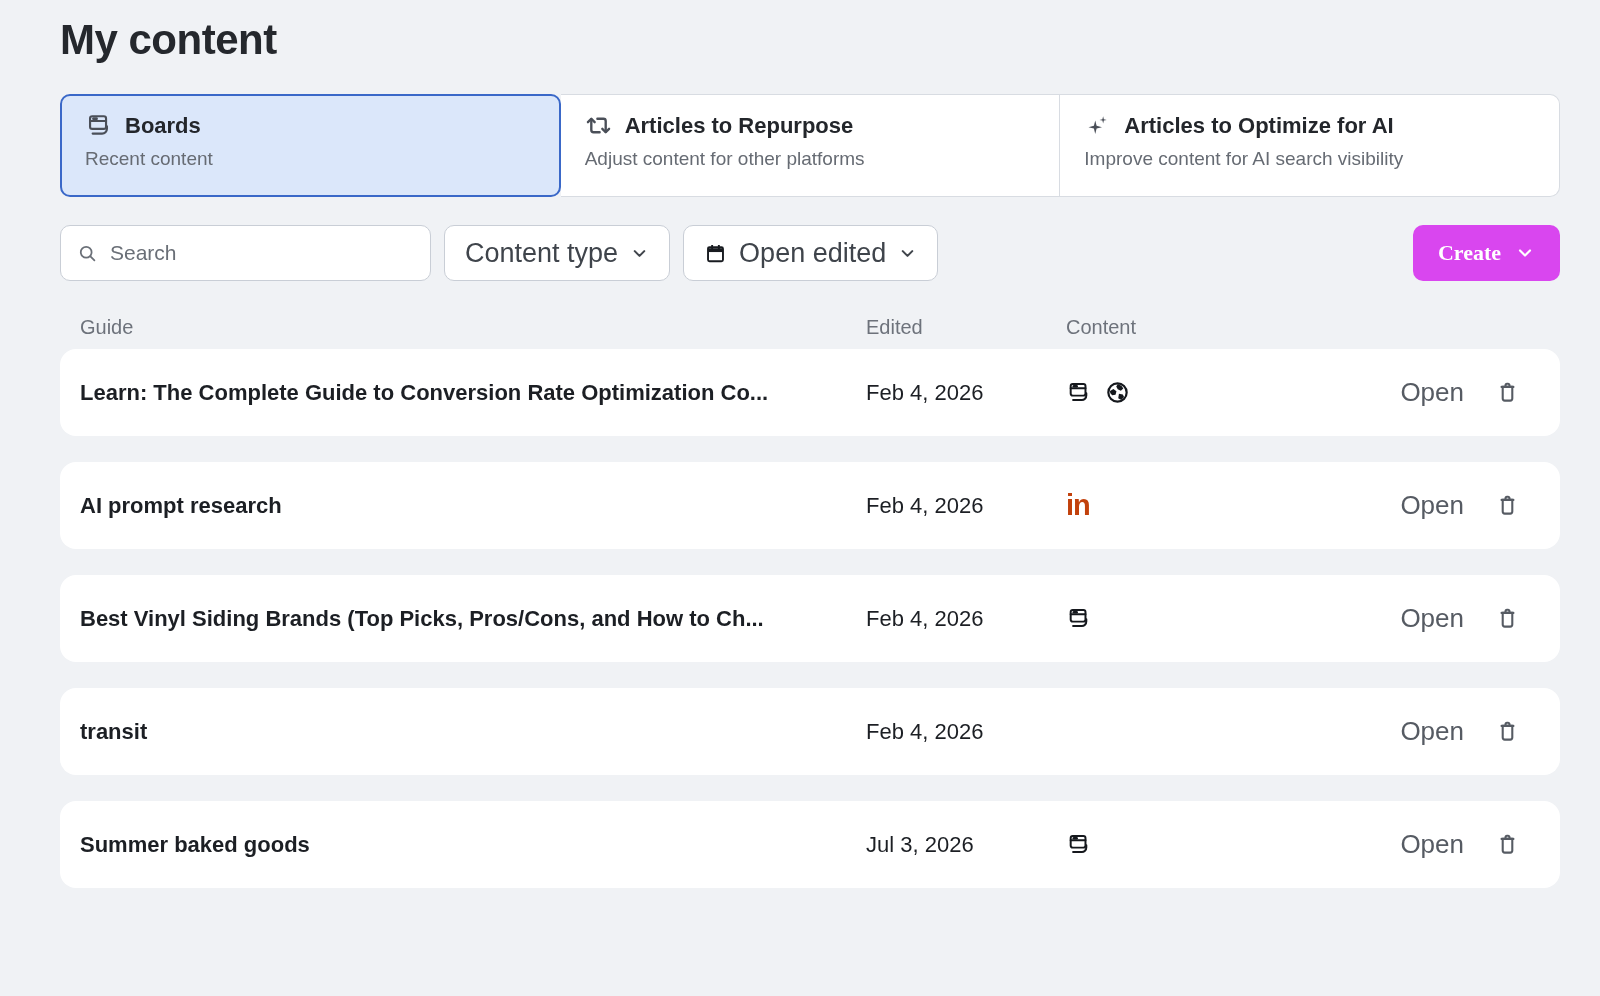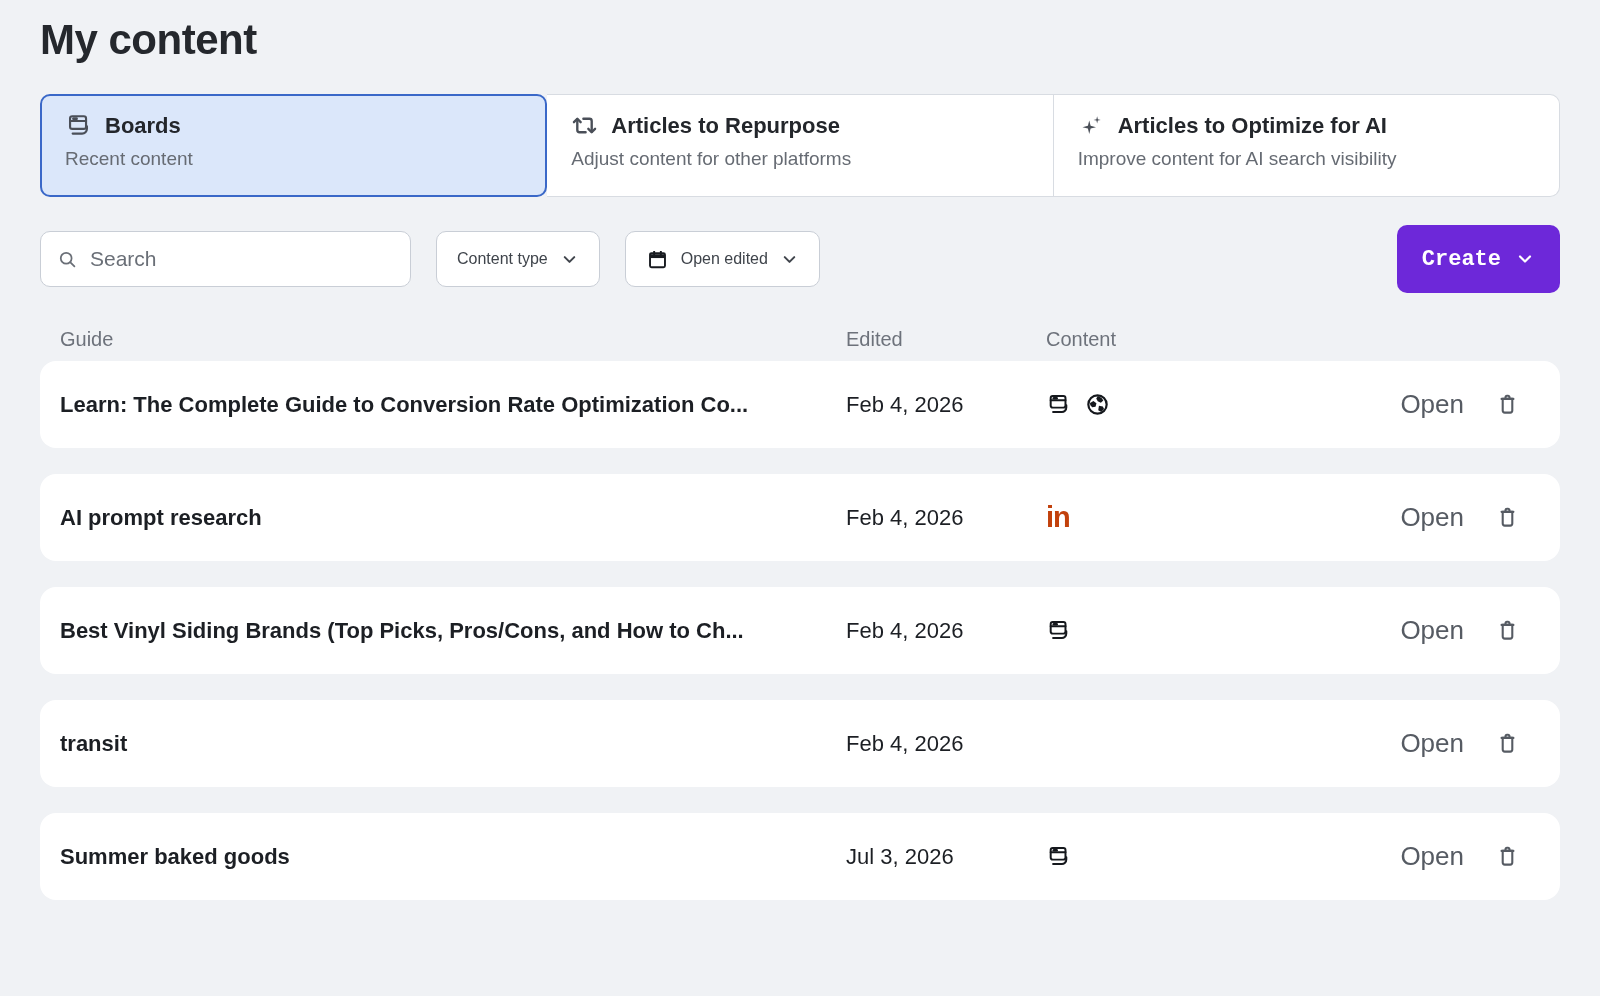--- a/index.html
+++ b/index.html
@@ -3,21 +3,21 @@
 <meta charset="utf-8">
 <style>
   * { box-sizing: border-box; }
   html,body { margin:0; padding:0; }
   body {
     width:1600px; height:996px; overflow:hidden;
     background:#f0f2f5;
     font-family:"Liberation Sans", sans-serif;
     color:#1e2126;
   }
-  .container { padding:16px 40px 0 40px; }
+  .container { padding:16px 40px 0 60px; }
 
   h1.page-title {
     margin:0; font-size:42px; font-weight:700; letter-spacing:-0.5px;
     color:#25282d; line-height:1.15;
   }
 
   
   .tab-group { display:flex; margin-top:30px; height:103px;justify-content:space-between; }
   .tab {
     flex:1; position:relative; background:#ffffff;
@@ -28,43 +28,43 @@
   .tab.selected {
     background:#dbe7fa; border:2px solid #3a68c8; border-radius:10px;
     z-index:2; padding:16px 23px 0 23px;
   }
   .tab-title-row { display:flex; align-items:center; gap:13px; margin-bottom:9px; }
   .tab-title-row svg { width:27px; height:27px; color:#4a4f58; flex:none; }
   .tab-label { font-size:22px; font-weight:600; color:#23262b; white-space:nowrap; }
   .tab-desc { font-size:19px; color:#666b73; white-space:nowrap; }
 
   
-  .filter-row { display:flex; align-items:center; gap:25px; margin-top:28px; }
+  .filter-row { display:flex; align-items:center; gap:13px; margin-top:28px; }
   .search-box {
     width:371px; height:56px; background:#fff; border:1px solid #c9ced6;
     border-radius:10px; display:flex; align-items:center; padding:0 16px; gap:10px;
   }
   .search-box svg { width:21px; height:21px; color:#6a6f77; flex:none; }
   .search-box input {
     border:none; outline:none; flex:1; font-size:21px;
     font-family:"Liberation Sans", sans-serif; color:#24272c; background:transparent;
   }
   .search-box input::placeholder { color:#6a6f77; }
   .filter-btn {
     height:56px; background:#fff; border:1px solid #c9ced6; border-radius:10px;
     display:flex; align-items:center; gap:12px; padding:0 20px;
-    font-size:16px; color:#3f444b; cursor:pointer; font-family:inherit;
+    font-size:27px; color:#3f444b; cursor:pointer; font-family:inherit;
   }
   .filter-btn .chev { width:19px; height:19px; color:#40454c; }
   .filter-btn .cal { width:23px; height:23px; color:#181b20; }
   .create-btn {
-    margin-left:auto; height:68px; border:none; border-radius:10px;
-    background:#6d28d9; color:#ffffff; font-size:22px; font-weight:700;
+    margin-left:auto; height:56px; border:none; border-radius:10px;
+    background:#d946ef; color:#ffffff; font-size:22px; font-weight:700;
     display:flex; align-items:center; gap:14px; padding:0 25px;
-    cursor:pointer; font-family:Liberation Mono, monospace;
+    cursor:pointer; font-family:Liberation Serif, serif;
   }
   .create-btn .chev { width:20px; height:20px; color:#fff; }
 
   
   .grid-cols {
     display:grid;
     grid-template-columns:786px 200px 250px 1fr 26px;
     align-items:center;
     padding:0 40px 0 20px;
   }

